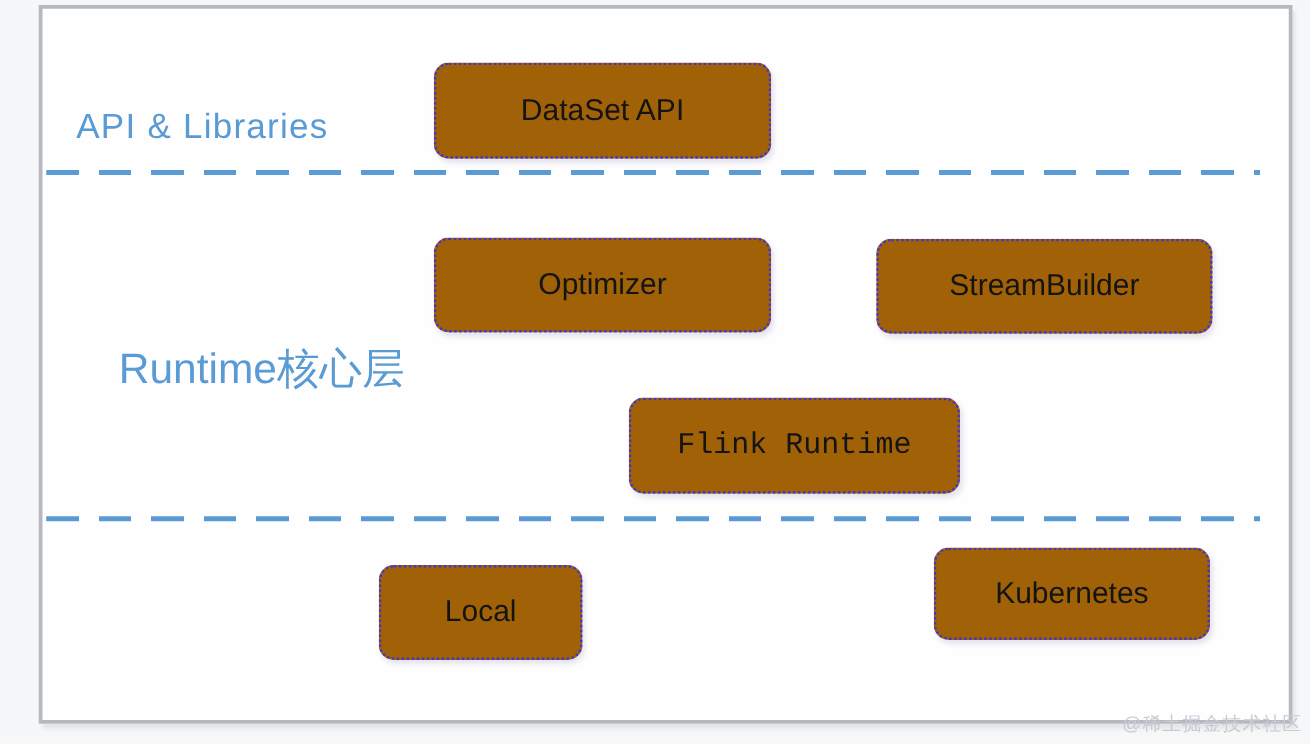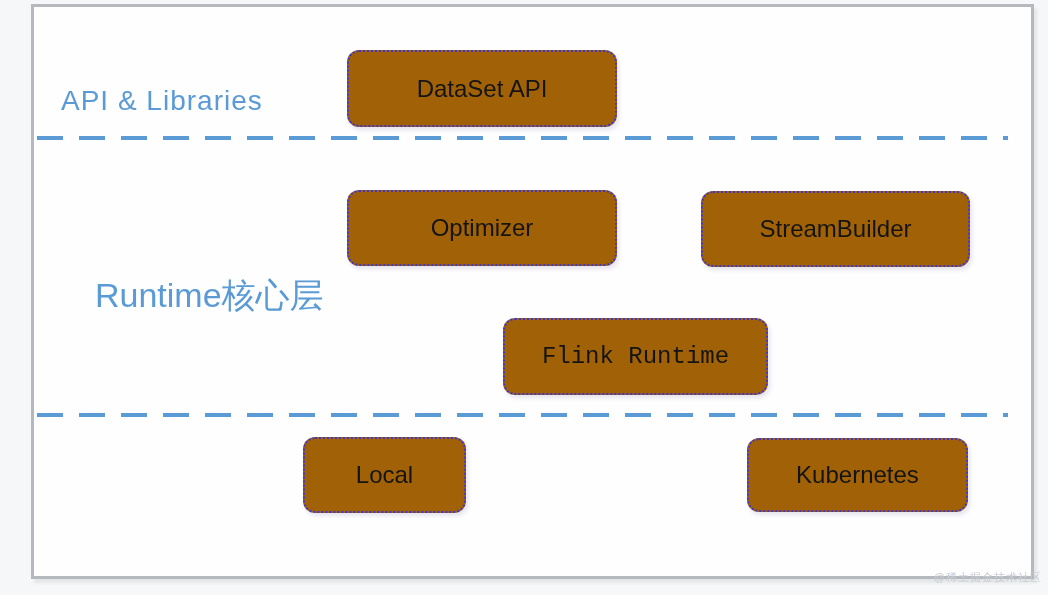--- a/index.html
+++ b/index.html
@@ -50,27 +50,27 @@
     box-shadow:2px 3px 4px rgba(110,110,150,0.18);
     display:flex;align-items:center;justify-content:center;
     font-size:24px;color:#141414;
     white-space:nowrap;
   }
   .b1{left:347px;top:50px;width:270px;height:77px;}
   .b2{left:701px;top:57px;width:269px;height:70px;}
   .b3{left:347px;top:190px;width:270px;height:76px;}
   .b4{left:701px;top:191px;width:269px;height:76px;}
   .b5{left:503px;top:318px;width:265px;height:77px;font-family:Liberation Mono, monospace;}
-  .b6{left:303px;top:437px;width:163px;height:76px;}
+  .b6{left:303px;top:452px;width:163px;height:76px;}
   .b7{left:507px;top:453px;width:201px;height:74px;}
   .b8{left:747px;top:438px;width:221px;height:74px;}
 
   .watermark{
     position:absolute;right:6px;top:570px;
-    font-size:11px;color:#c6cad3;
+    font-size:15px;color:#c6cad3;
     letter-spacing:1px;
     z-index:5;
   }
 </style>
 </head>
 <body>
 
 <div class="canvas">
 
   <div class="frame"></div>

